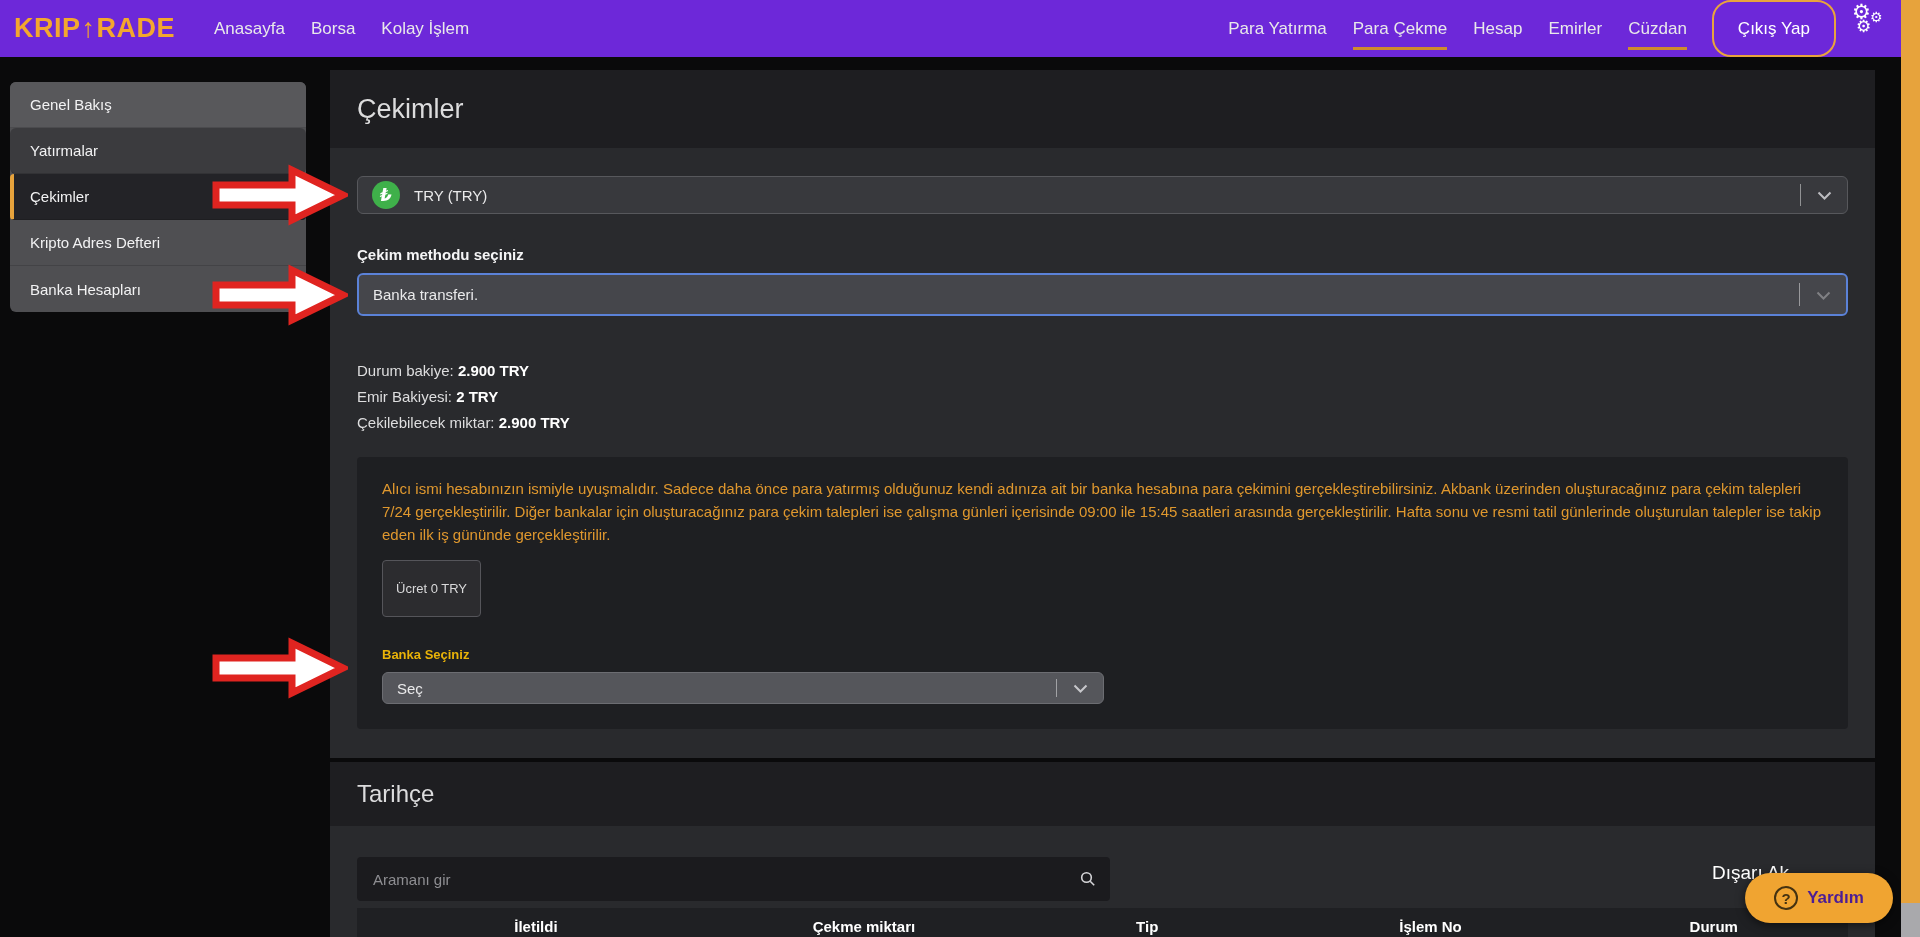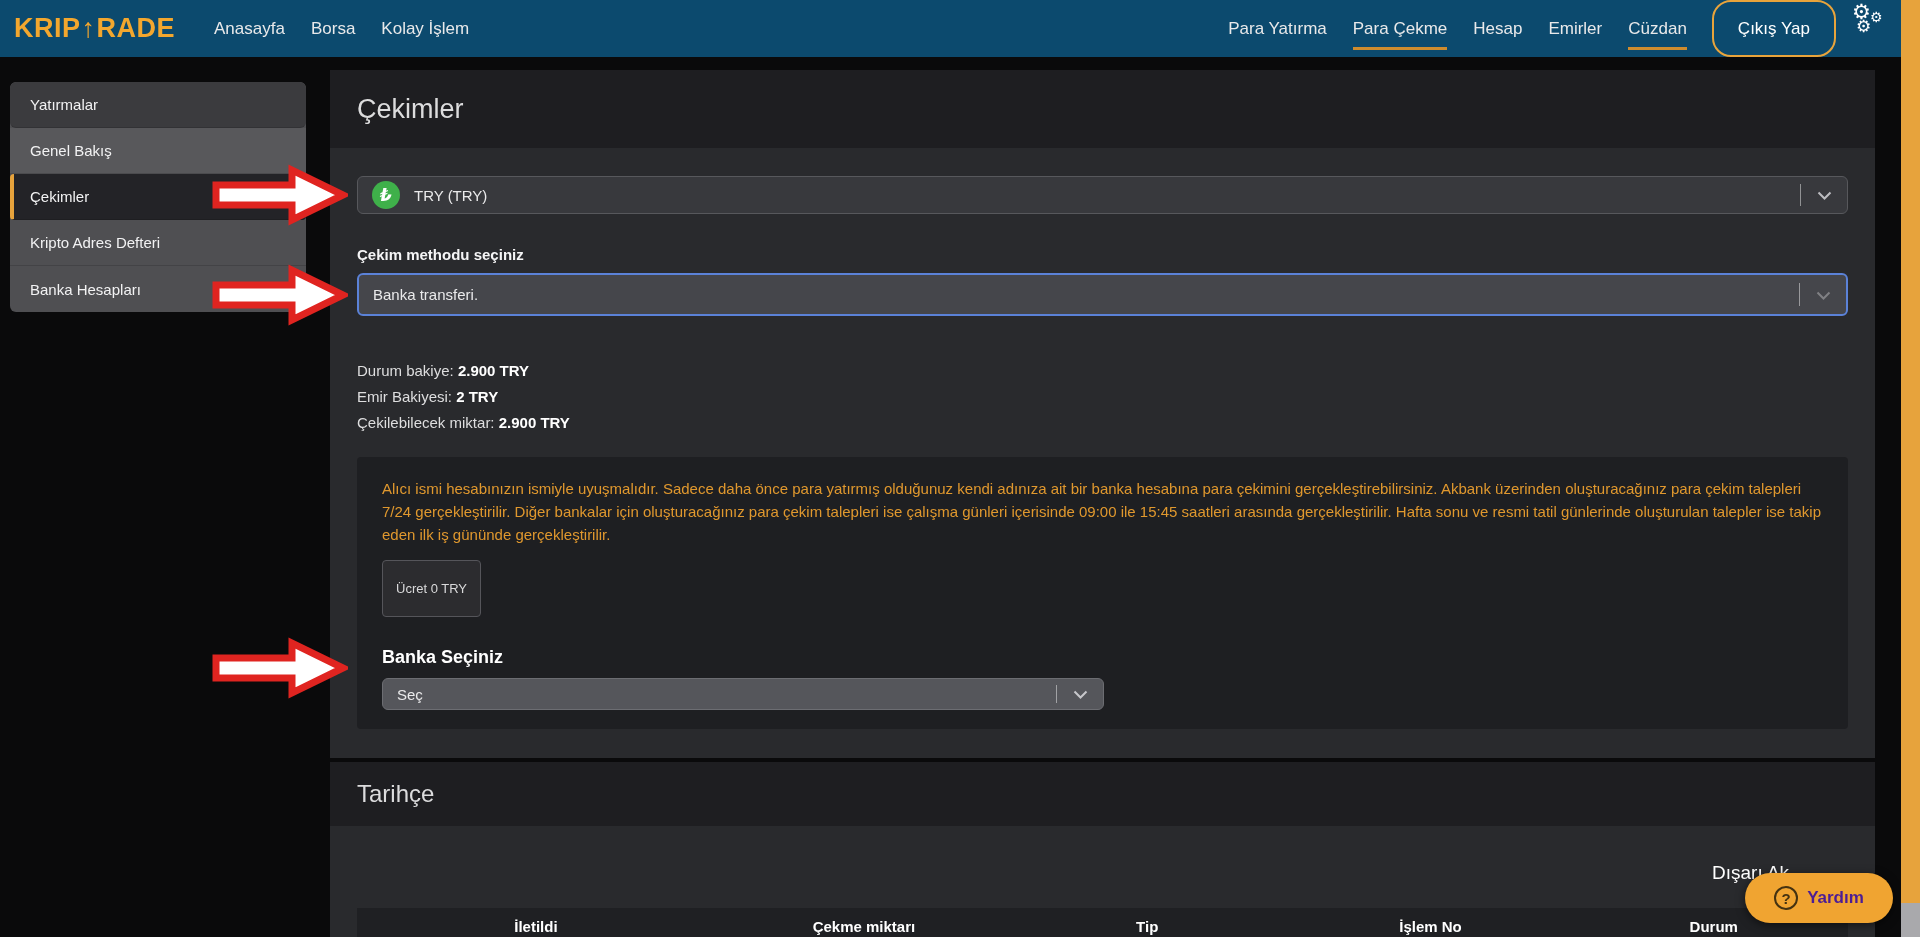--- a/index.html
+++ b/index.html
@@ -1,21 +1,21 @@
 <!DOCTYPE html>
 <html><head>
 <meta charset="utf-8">
 <style>
   * { margin:0; padding:0; box-sizing:border-box; }
   html,body { width:1920px; height:937px; overflow:hidden; background:#0a0a0b;
               font-family:"Liberation Sans", sans-serif; }
 
   
   .navbar { position:absolute; left:0; top:0; width:1920px; height:57px;
-            background:#0c4a6e; display:flex; align-items:center; }
+            background:#6d28d9; display:flex; align-items:center; }
   .logo { margin-left:14px; font-size:27px; font-weight:800; letter-spacing:.5px;
           color:#f3a72e; display:flex; align-items:center; white-space:nowrap; }
   .logo .up-arrow { font-weight:800; margin:0 1px; }
   .nav-left { display:flex; margin-left:26px; height:100%; }
   .nav-right { display:flex; margin-left:auto; height:100%; }
   .nav-item { position:relative; display:flex; align-items:center; height:100%;
               padding:0 13px; color:#e9e9ea; font-size:17px; cursor:pointer; white-space:nowrap; }
   .nav-item.active::after { content:""; position:absolute; left:13px; right:13px; bottom:7px;
               height:3px; background:#cf8c2e; }
   .logout-btn { margin-left:12px; border:2px solid #e9a43b; border-radius:19px;
@@ -75,21 +75,21 @@
   .balances div { margin-bottom:9px; }
   .balances b { color:#ffffff; }
 
   
   .info-panel { position:absolute; left:27px; top:387px; width:1491px; height:272px;
                 background:#1e1f22; border-radius:4px; padding:20px 25px; }
   .notice { color:#e0982e; font-size:15px; line-height:23px; width:1441px; }
   .fee-badge { display:inline-block; margin-top:14px; background:#2c2c2f;
                border:1px solid #55555a; border-radius:4px; color:#d9d9da;
                font-size:13px; padding:20px 13px; }
-  .bank-label { margin-top:30px; font-size:18px; font-weight:bold; color:#ffffff; }
+  .bank-label { margin-top:30px; font-size:13px; font-weight:bold; color:#eab308; }
 
   
   .search-wrap { position:absolute; left:27px; top:95px; width:753px; height:44px;
                  background:#1b1b1e; border-radius:4px; display:flex; align-items:center; }
   .search-input { flex:1; background:transparent; border:none; outline:none;
                  color:#e8e8e8; font-size:15px; padding:0 16px; font-family:inherit; }
   .search-input::placeholder { color:#8e8e92; }
   .search-icon { margin-right:14px; flex:none; }
   .export-label { position:absolute; left:1382px; top:100px; color:#ffffff; font-size:19px; }
   .table-head { position:absolute; left:27px; top:146px; width:1491px; height:42px;
@@ -135,22 +135,22 @@
     <button class="logout-btn">Çıkış Yap</button>
     <div class="gears">
       <span class="gear-a">⚙</span>
       <span class="gear-b">⚙</span>
       <span class="gear-c">⚙</span>
     </div>
   </div>
 </div>
 
 <div class="sidebar">
+  <div class="sb-item sb-first">Genel Bakış</div>
   <div class="sb-item sb-dim">Yatırmalar</div>
-  <div class="sb-item sb-first">Genel Bakış</div>
   <div class="sb-item sb-active">Çekimler</div>
   <div class="sb-item">Kripto Adres Defteri</div>
   <div class="sb-item">Banka Hesapları</div>
 </div>
 
 <div class="section sec1">
   <div class="sec-head">
     <div class="sec-title">Çekimler</div>
   </div>
 
@@ -191,20 +191,27 @@
       </svg>
     </div>
   </div>
 </div>
 
 <div class="section sec2">
   <div class="sec-head">
     <div class="sec-title">Tarihçe</div>
   </div>
 
+  <div class="search-wrap">
+    <input class="search-input" type="text" placeholder="Aramanı gir" style="">
+    <svg class="search-icon" width="16" height="16">
+      <circle cx="6.5" cy="6.5" r="4.8" stroke="#d5d5d8" stroke-width="1.6" fill="none"></circle>
+      <line x1="10.2" y1="10.2" x2="14.2" y2="14.2" stroke="#d5d5d8" stroke-width="1.6"></line>
+    </svg>
+  </div>
 
   <div class="export-label">Dışarı Ak</div>
 
   <div class="table-head">
     <div class="th">İletildi</div>
     <div class="th">Çekme miktarı</div>
     <div class="th">Tip</div>
     <div class="th">İşlem No</div>
     <div class="th">Durum</div>
   </div>

